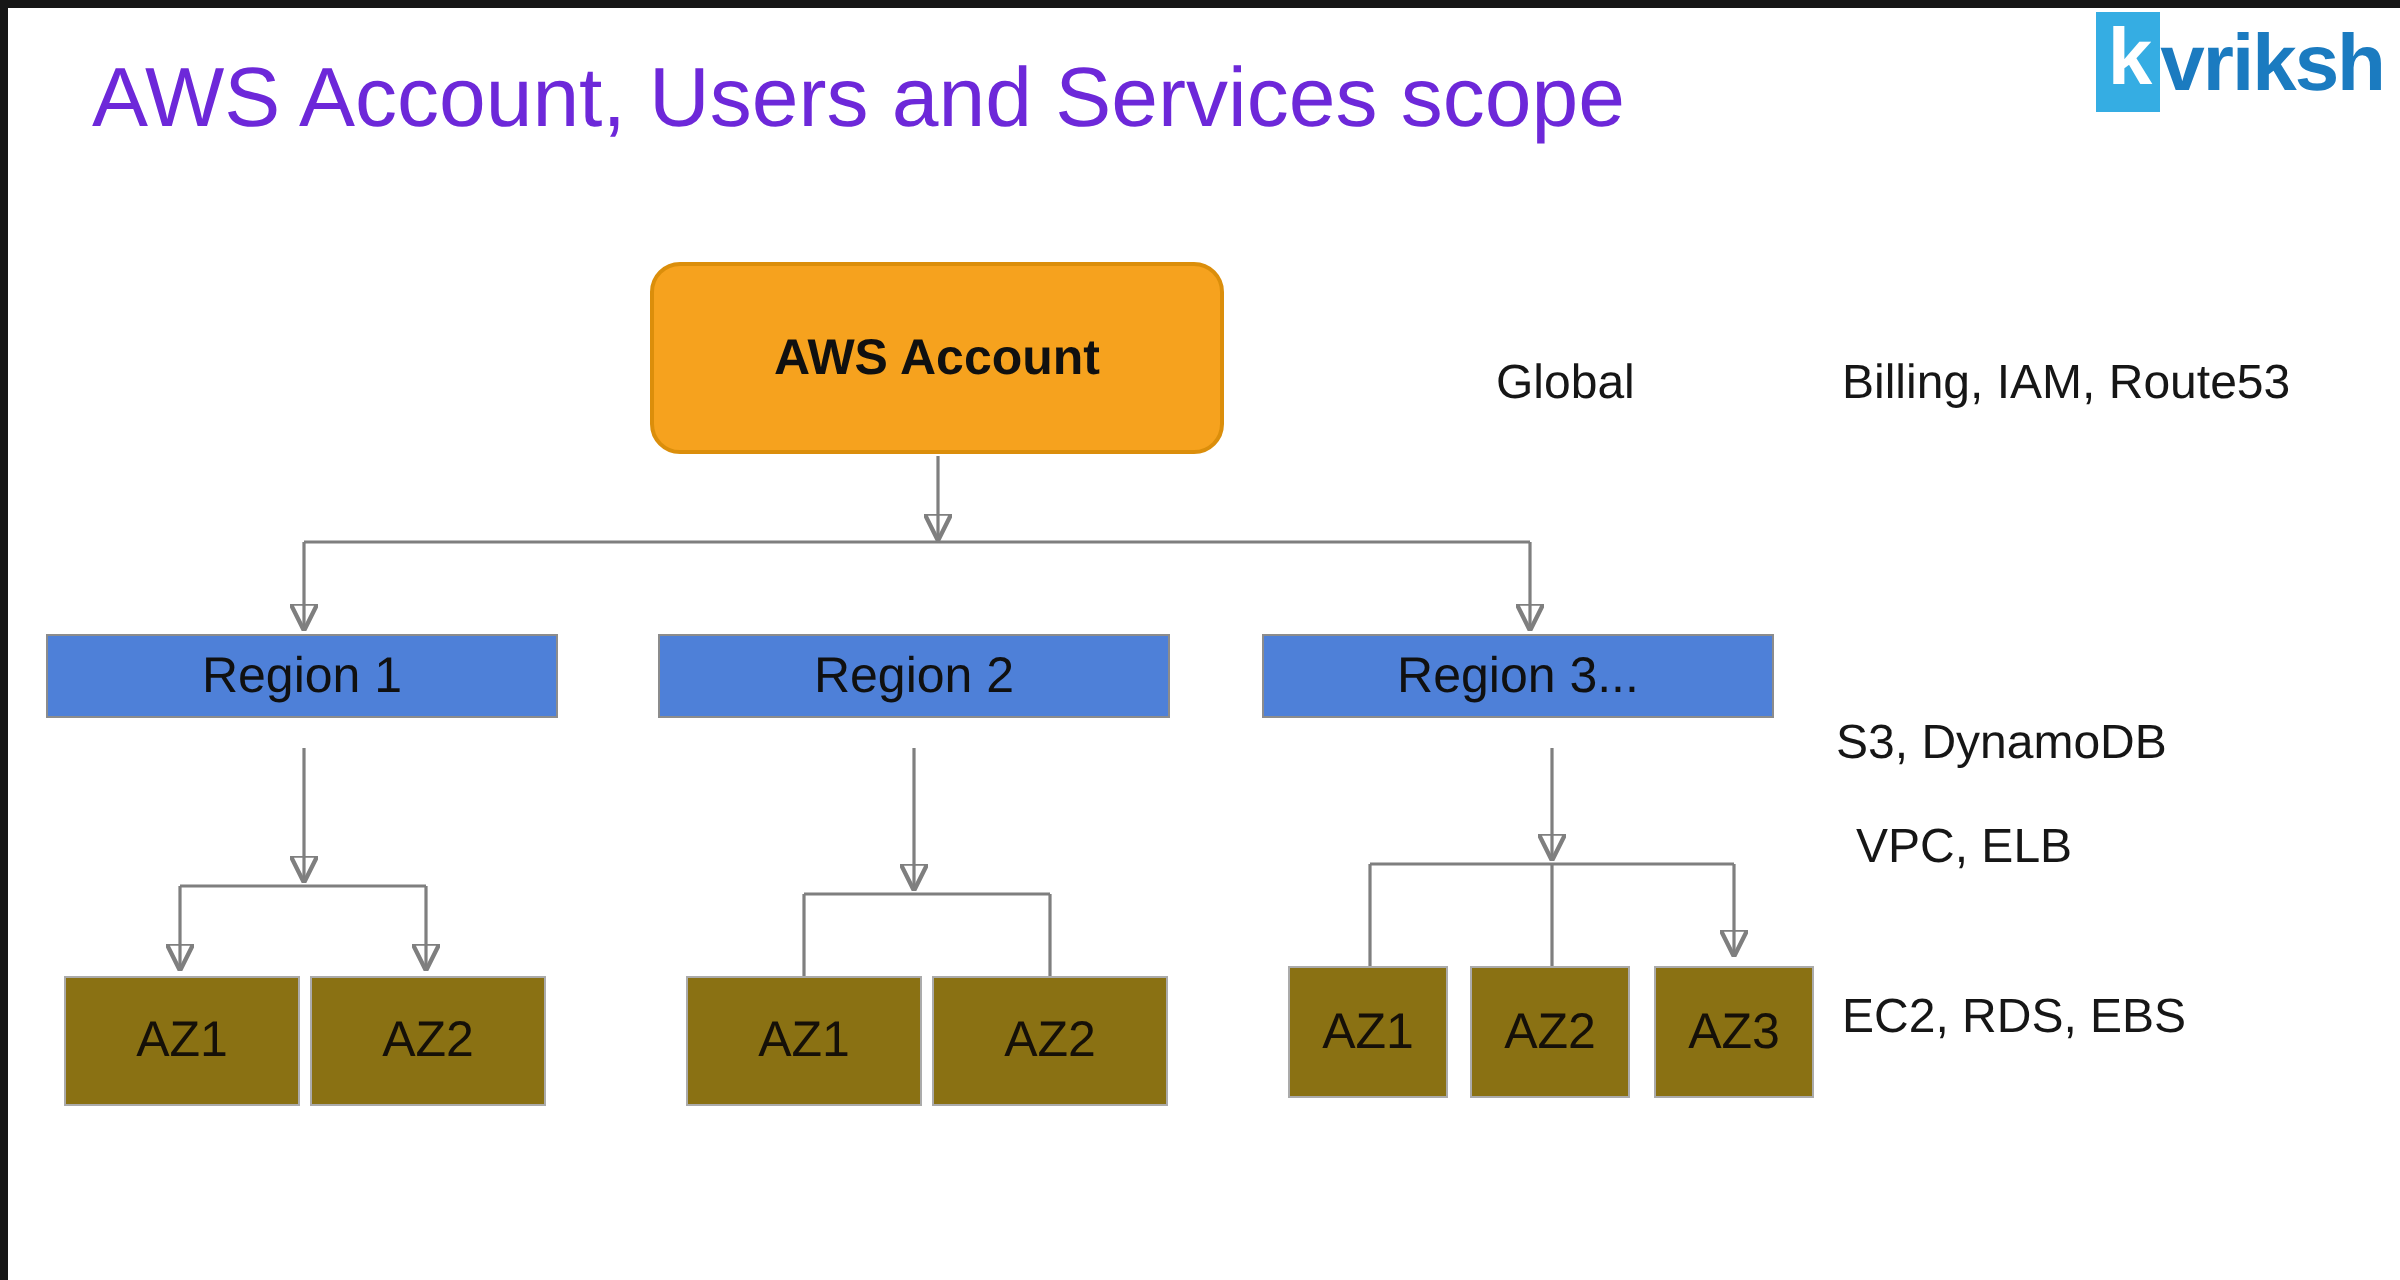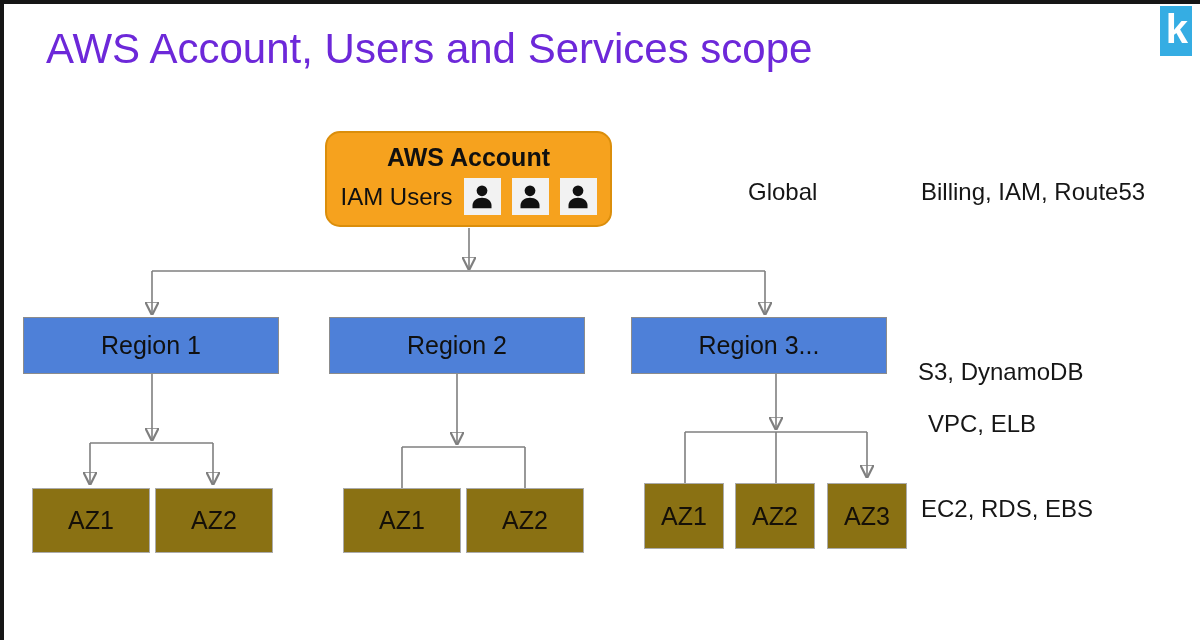--- a/index.html
+++ b/index.html
@@ -45,21 +45,21 @@
   .user-sq svg{width:30px;height:30px;display:block;}
 
   .note{position:absolute;font-size:24px;color:#161616;white-space:nowrap;}
   .note-global{left:748px;top:178px;}
   .note-billing{left:921px;top:178px;}
   .note-s3{left:918px;top:334px;margin-top:24px;}
   .note-vpc{left:928px;top:410px;}
   .note-ec2{left:921px;top:495px;}
 
   .region{
-    position:absolute;top:317px;width:256px;height:57px;box-sizing:border-box;
+    position:absolute;top:317px;width:256px;height:42px;box-sizing:border-box;
     background:var(--blue-fill);border:1.5px solid var(--box-border-gray);
     display:flex;align-items:center;justify-content:center;
     font-size:25px;color:#101010;
   }
   .region-1{left:23px;}
   .region-2{left:329px;}
   .region-3{left:631px;}
 
   .az{
     position:absolute;box-sizing:border-box;
@@ -77,20 +77,21 @@
 </head>
 <body>
 
 <div class="edge-top"></div>
 <div class="edge-left"></div>
 
 <div class="title">AWS Account, Users and Services scope</div>
 
 <div class="logo">
   <span class="kbox">k</span>
+  <span class="rest">vriksh</span>
 </div>
 
 <svg class="connectors" viewBox="0 0 1200 640">
   <defs>
     <marker id="arw" viewBox="0 0 10 10" refX="9" refY="5" markerWidth="8.5" markerHeight="8.5" orient="auto-start-reverse">
       <path d="M0,0 L10,5 L0,10 z" fill="#4A4A4A" stroke="none"></path>
     </marker>
   </defs>
 
   <path d="M469 228 V269" marker-end="url(#arw)"></path>
@@ -110,41 +111,20 @@
 
   <path d="M776 374 V429" marker-end="url(#arw)"></path>
   <path d="M685 432 H867"></path>
   <path d="M685 432 V483"></path>
   <path d="M776 432 V483"></path>
   <path d="M867 432 V477" marker-end="url(#arw)"></path>
 </svg>
 
 <div class="account">
   <div class="acct-title">AWS Account</div>
-  <div class="users-row">
-    <span class="users-label">IAM Users</span>
-    <span class="user-sq">
-      <svg viewBox="0 0 24 24">
-          <circle cx="12" cy="7" r="4.3" fill="#111"></circle>
-          <path d="M12 12.6c-4.5 0-7.6 2.7-7.6 6.1V21h15.2v-2.3c0-3.4-3.1-6.1-7.6-6.1z" fill="#111"></path>
-        </svg>
-    </span>
-    <span class="user-sq">
-      <svg viewBox="0 0 24 24">
-          <circle cx="12" cy="7" r="4.3" fill="#111"></circle>
-          <path d="M12 12.6c-4.5 0-7.6 2.7-7.6 6.1V21h15.2v-2.3c0-3.4-3.1-6.1-7.6-6.1z" fill="#111"></path>
-        </svg>
-    </span>
-    <span class="user-sq">
-      <svg viewBox="0 0 24 24">
-          <circle cx="12" cy="7" r="4.3" fill="#111"></circle>
-          <path d="M12 12.6c-4.5 0-7.6 2.7-7.6 6.1V21h15.2v-2.3c0-3.4-3.1-6.1-7.6-6.1z" fill="#111"></path>
-        </svg>
-    </span>
-  </div>
 </div>
 
 <div class="note note-global">Global</div>
 <div class="note note-billing">Billing, IAM, Route53</div>
 <div class="note note-s3">S3, DynamoDB</div>
 <div class="note note-vpc">VPC, ELB</div>
 <div class="note note-ec2">EC2, RDS, EBS</div>
 
 <div class="region region-1">Region 1</div>
 <div class="region region-2">Region 2</div>

